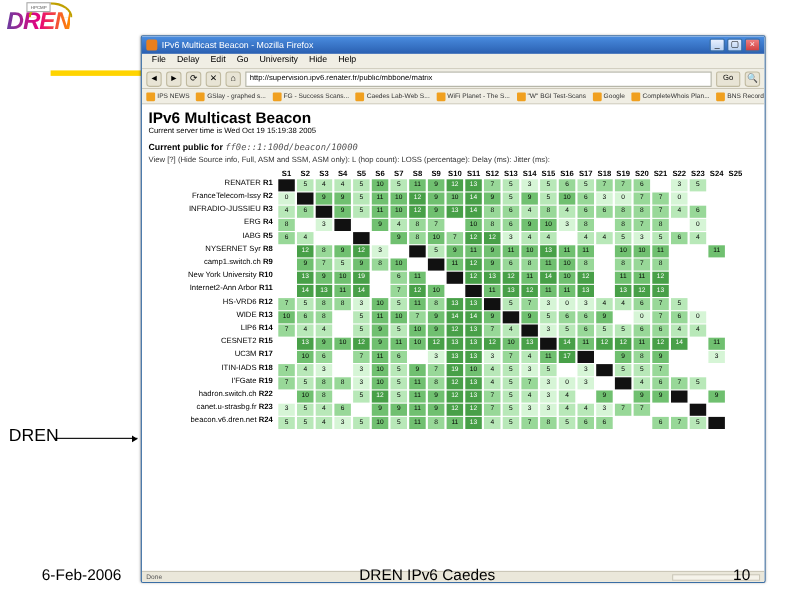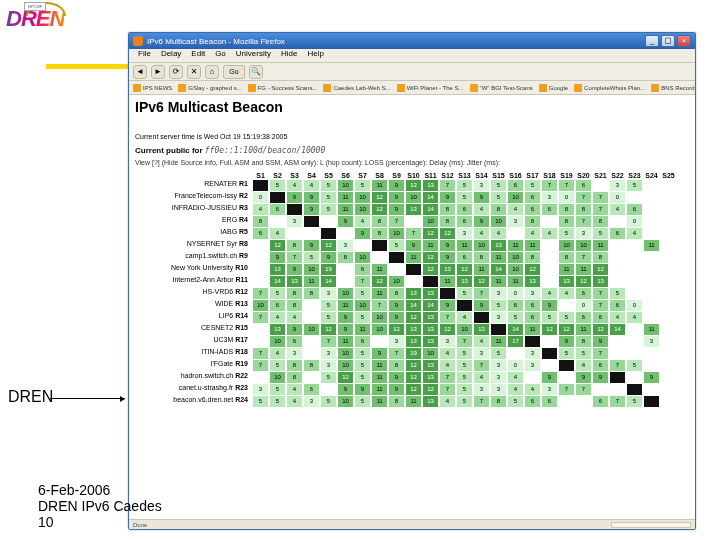--- a/index.html
+++ b/index.html
@@ -67,21 +67,20 @@
     border-left: 5px solid #000;
   }
   .footer {
     position: absolute;
     bottom: 10px;
     left: 0; right: 0;
     display: flex;
     justify-content: space-between;
     font-size: 14px;
     padding: 0 38px;
-    flex-direction: column;
   }
   
   .win {
     position: absolute;
     top: 32px; left: 128px;
     width: 568px; height: 498px;
     background: #fff;
     border: 1px solid #3a6ea5;
     border-radius: 2px;
     box-shadow: 0 0 2px rgba(0,0,0,.3);
@@ -178,21 +177,21 @@
     background: #f0a020;
     border-radius: 1px;
   }
   
   .page {
     padding: 4px 6px;
     background: #fff;
     height: calc(100% - 62px - 10px);
     overflow: hidden;
   }
-  .page h1 { font-size: 14px; font-weight: bold; margin-bottom:18px; }
+  .page h1 { font-size: 14px; font-weight: bold; margin-bottom:1px; }
   .page .time { font-size: 7px; margin-bottom: 6px; }
   .page .stats-hdr { font-size: 8px; font-weight: bold; margin-bottom: 2px; }
   .stats-hdr .code { font-family: monospace; font-weight: normal; color:#555;font-style:italic; }
   .legend {
     font-size: 7px; margin: 4px 0 6px 0;
     color:#333;
   }
   
   .mtx { display: grid; grid-template-columns: 116px repeat(25, 15px); gap: 1px 2px; }
   .mtx .hdr, .mtx .rlab { font-size: 7px; white-space: nowrap; }
@@ -260,20 +259,21 @@
     <span>University</span>
     <span>Hide</span>
     <span>Help</span>
   </div>
   <div class="navrow">
     <span class="navbtn">◄</span>
     <span class="navbtn">►</span>
     <span class="navbtn">⟳</span>
     <span class="navbtn">✕</span>
     <span class="navbtn">⌂</span>
+    <input class="url" value="http://supervision.ipv6.renater.fr/public/mbbone/matrix" style="">
     <span class="go">Go</span>
     <span class="navbtn">🔍</span>
   </div>
   <div class="bmbar">
     <span class="bm">
         <span class="bmicon"></span>
         <span>IPS NEWS</span>
       </span>
     <span class="bm">
         <span class="bmicon"></span>

